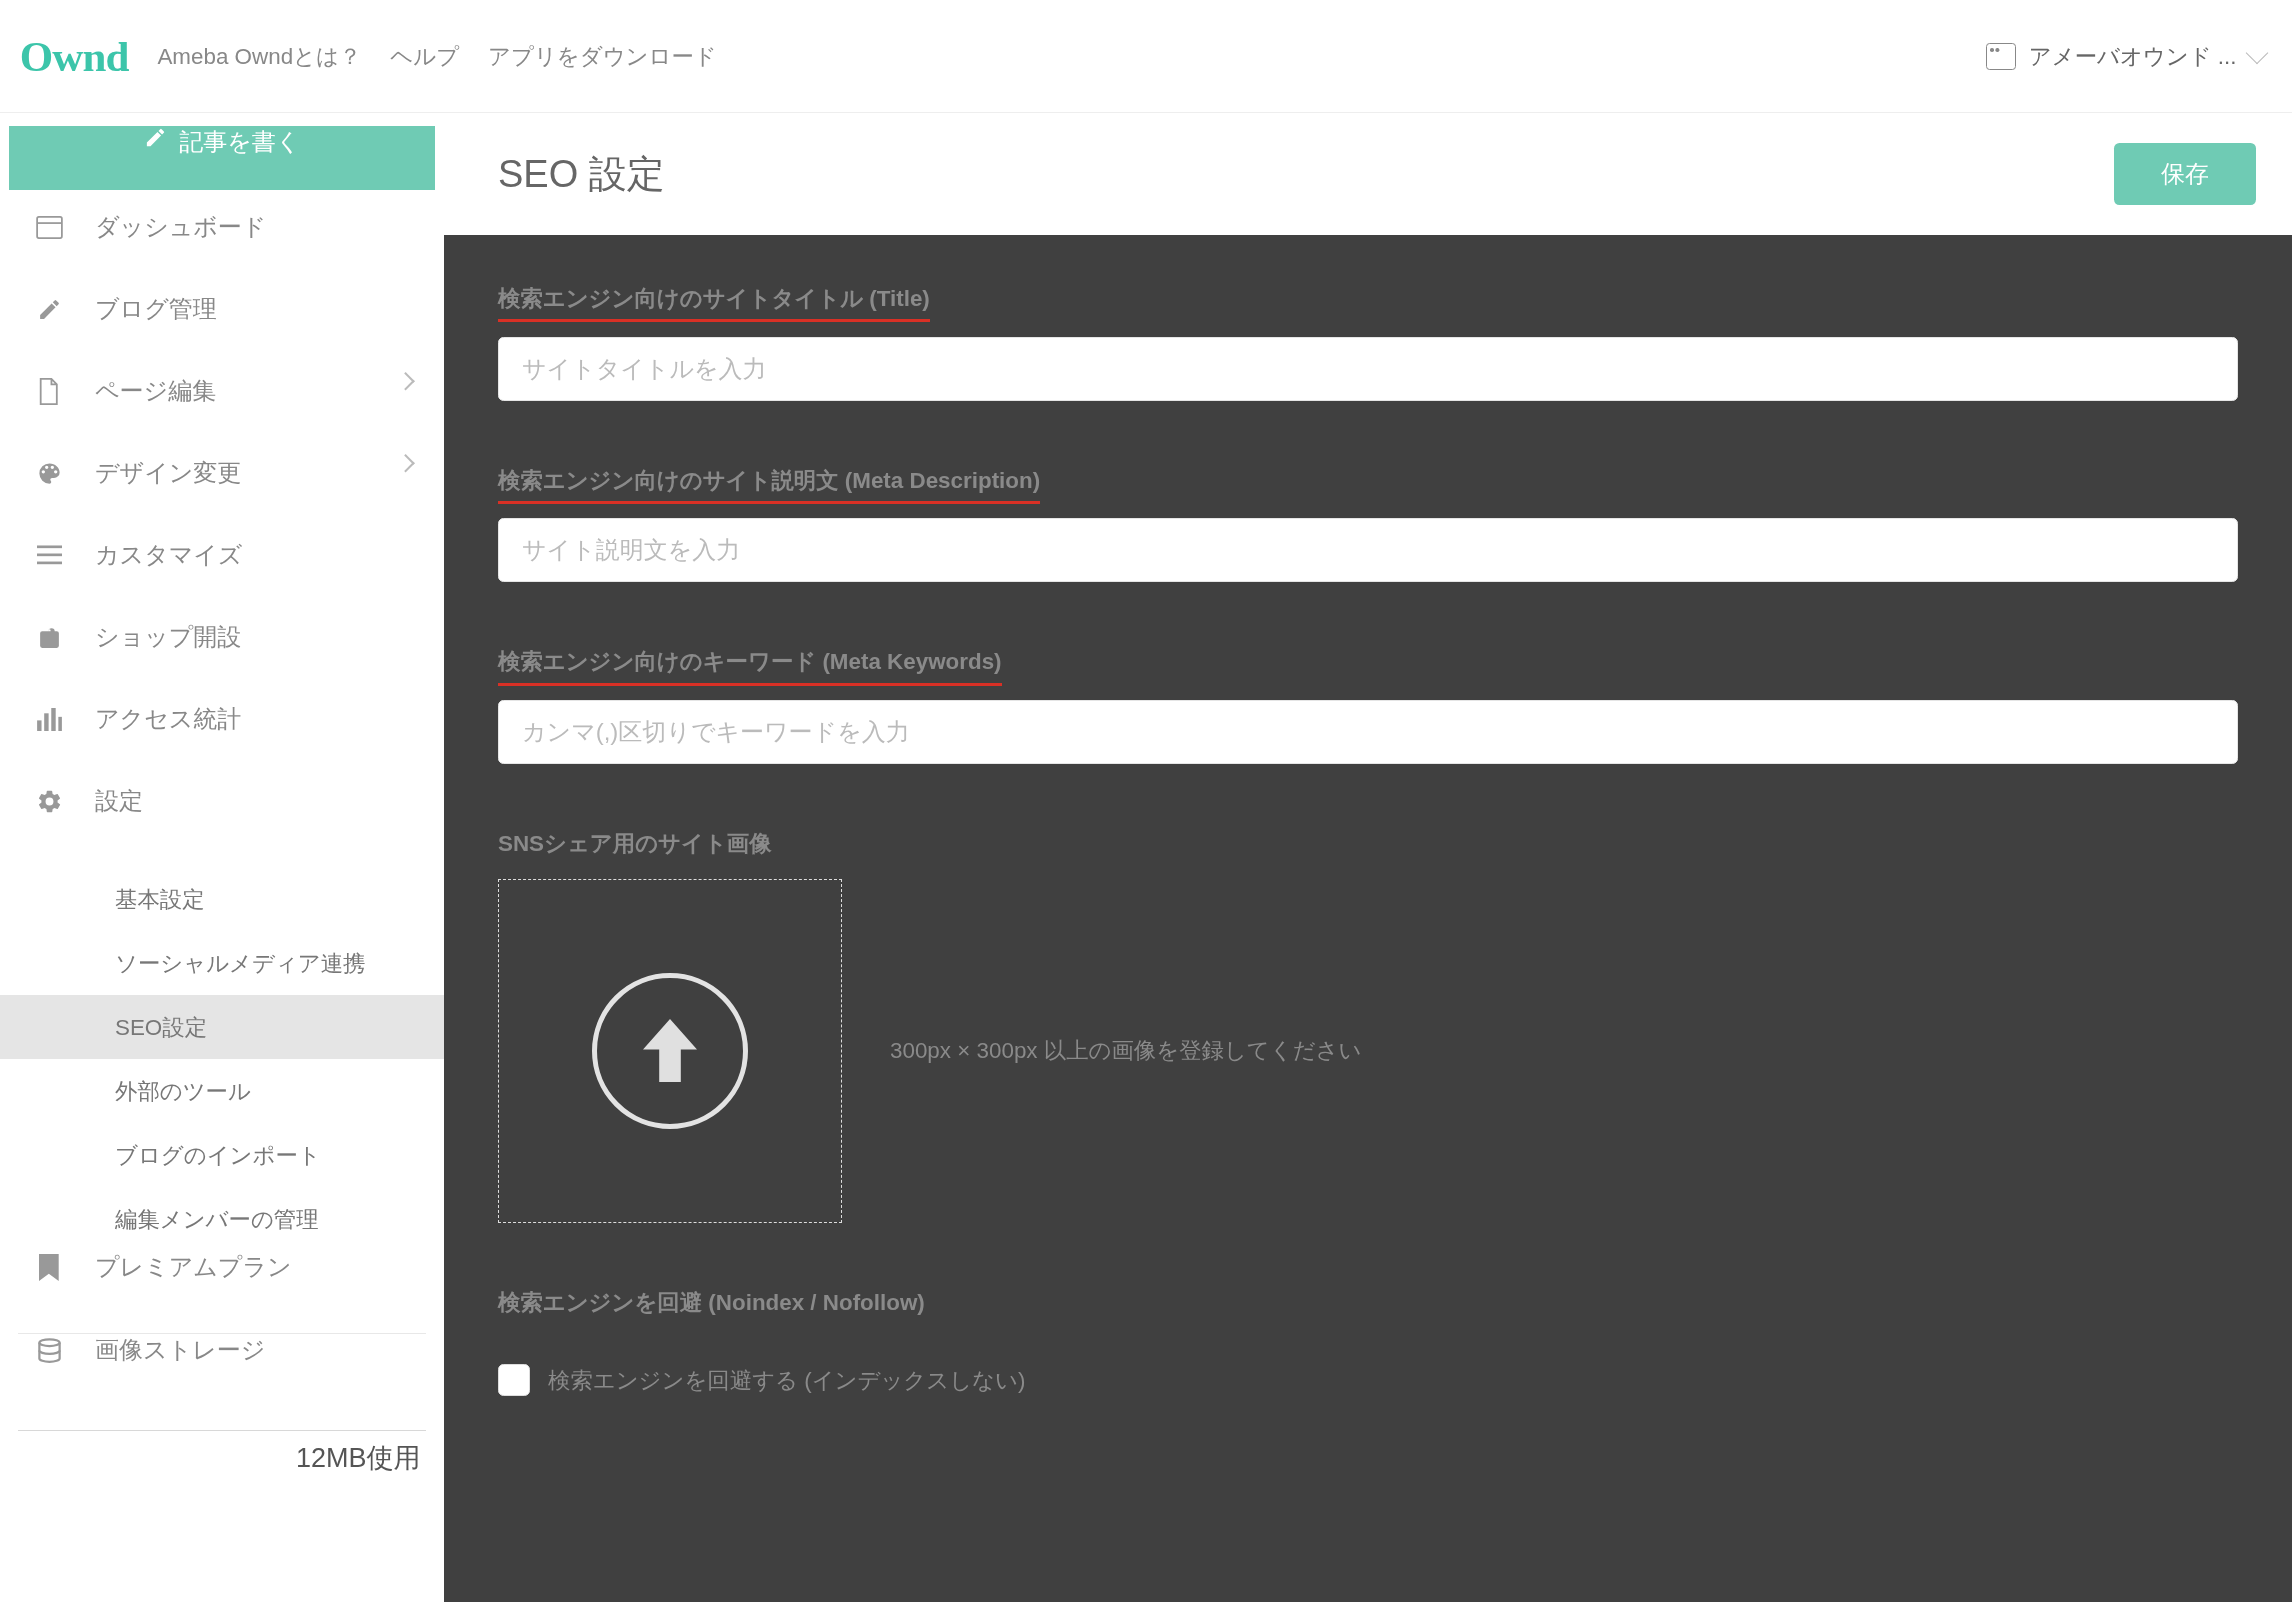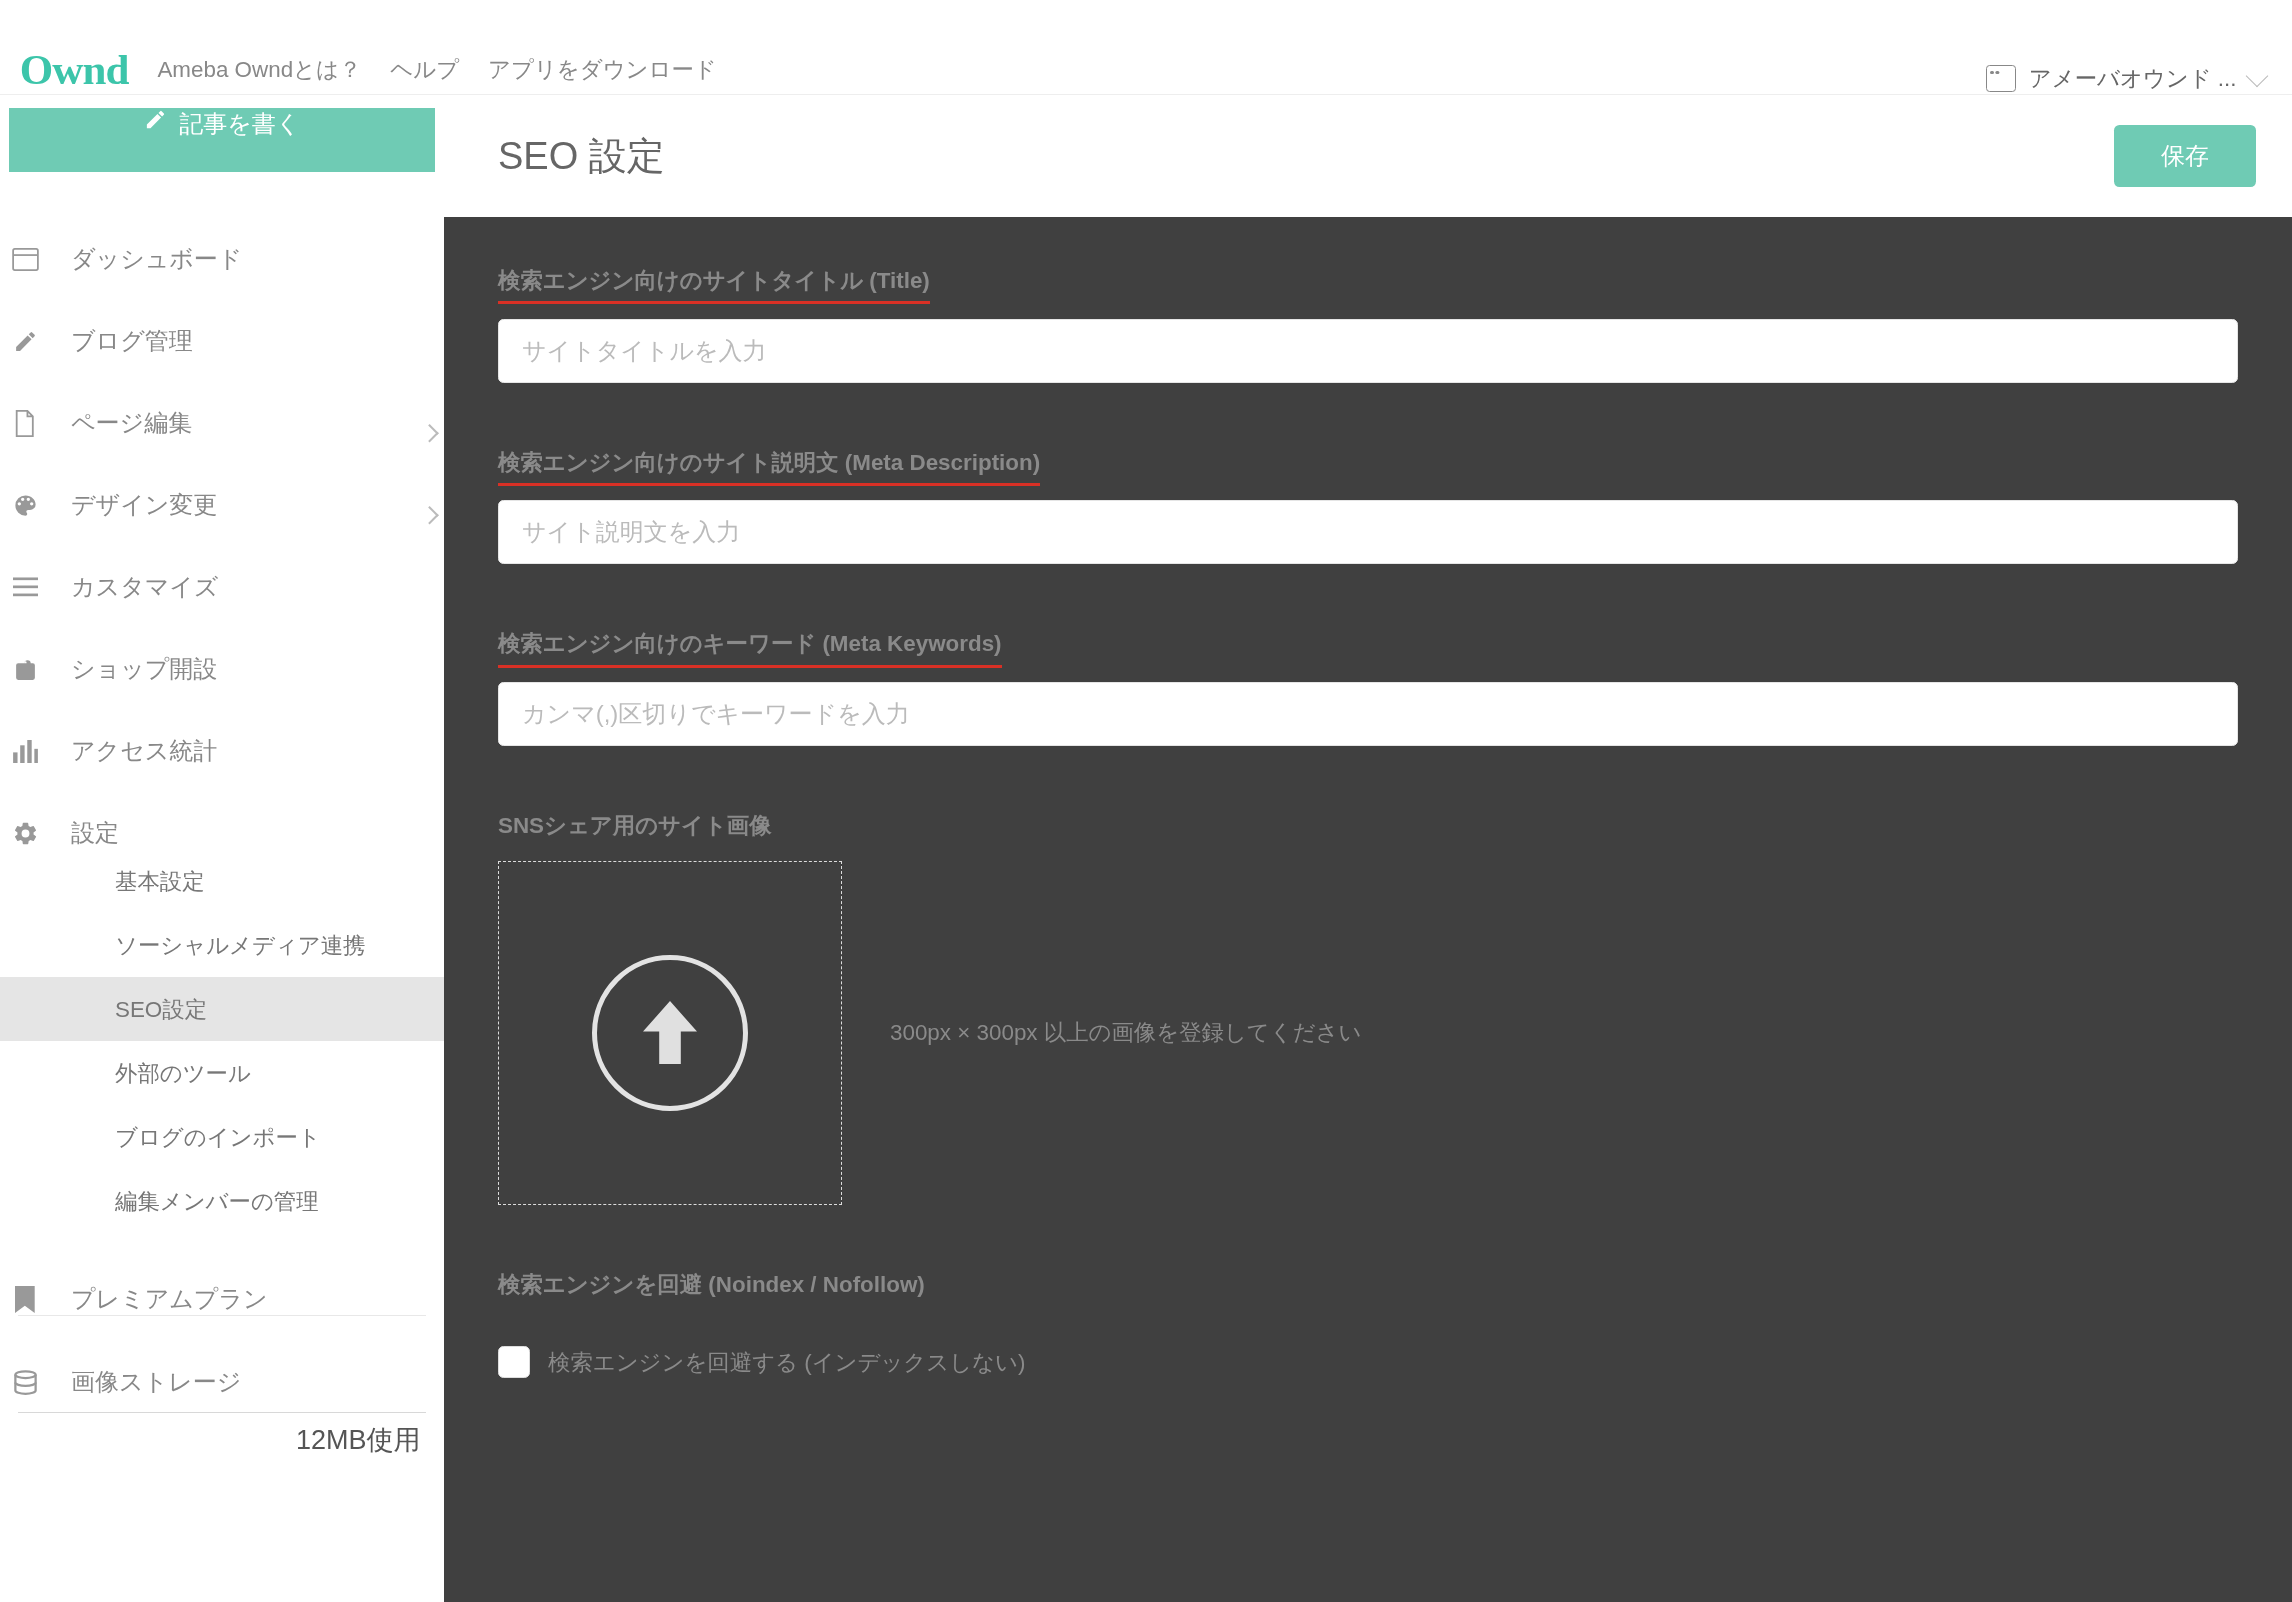--- a/index.html
+++ b/index.html
@@ -1,40 +1,40 @@
 <!DOCTYPE html>
 <html style="font-size:14.3px"><head>
 <meta charset="utf-8">
 <style>
 * { margin: 0; padding: 0; box-sizing: border-box; }
 body { font-family: -apple-system, BlinkMacSystemFont, "Hiragino Sans", "Hiragino Kaku Gothic ProN", Meiryo, sans-serif; color: #666; background: #fff; font-size: 23px; }
 
 
-.header { display: flex; align-items: flex-end; justify-content: space-between; height: 95px; padding: 0 27px 0 19.7px; border-bottom: 0.9px solid #eee; gap: 47px; }
+.header { display: flex; align-items: center; justify-content: space-between; height: 113px; padding: 0 27px 0 19.7px; border-bottom: 0.9px solid #eee; gap: 47px; }
 .header-left { display: flex; align-items: center; gap: 29px; }
 .logo { font-family: cursive; font-weight: 700; font-size: 43px; color: #3cc5aa; letter-spacing: -0.9px; }
 .header-nav { display: flex; gap: 29px; }
 .header-nav a { color: #888; text-decoration: none; font-size: 22.4px; }
 .site-selector { display: flex; align-items: center; gap: 12.5px; color: #666; font-size: 22.4px; cursor: pointer; }
 .site-selector .ico { width: 30px; height: 27px; border: 1.8px solid #888; border-radius: 3.6px; position: relative; }
 .site-selector .ico::before { content: ""; position: absolute; top: 4.5px; left: 2.7px; width: 3.6px; height: 3.6px; background: #888; border-radius: 50%; box-shadow: 5.4px 0 0 #888; }
 .chev { width: 16px; height: 16px; border-right: 1.8px solid #bbb; border-bottom: 1.8px solid #bbb; transform: rotate(45deg); margin-top: -5.4px; }
 
 
 .wrap { display: flex; }
 .sidebar { width: 444px; flex-shrink: 0; }
 .main { flex: 1; background: #404040; min-height: 1507px; }
 
 
 .write-btn-wrap { padding: 12.5px 9px 21.5px; }
 .write-btn { display: flex; justify-content: center; gap: 12.5px; background: #6fcbb4; color: #fff; height: 64px; font-size: 24px; cursor: pointer; }
 .write-btn .pen { width: 23px; height: 23px; }
 
 .nav-list { list-style: none; }
-.nav-item { display: flex; align-items: flex-end; height: 82px; padding: 0 9px; cursor: pointer; }
+.nav-item { display: flex; align-items: flex-start; height: 82px; padding: 0 33px; cursor: pointer; }
 .nav-icon { width: 32px; height: 32px; margin-right: 30px; display: flex; align-items: center; justify-content: center; color: #999; }
 .nav-label { flex: 1; color: #888; font-size: 24px; }
 .nav-arrow { width: 12.5px; height: 12.5px; border-right: 2.7px solid #bbb; border-bottom: 2.7px solid #bbb; transform: rotate(-45deg); }
 
 .sub-list { list-style: none; }
 .sub-item { display: flex; align-items: center; height: 64px; padding-left: 115px; font-size: 22.4px; color: #777; cursor: pointer; }
 .sub-item.active { background: #e5e5e5; }
 
 .divider { border: none; border-top: 0.9px solid #e8e8e8; margin: 0 18px; }
 

